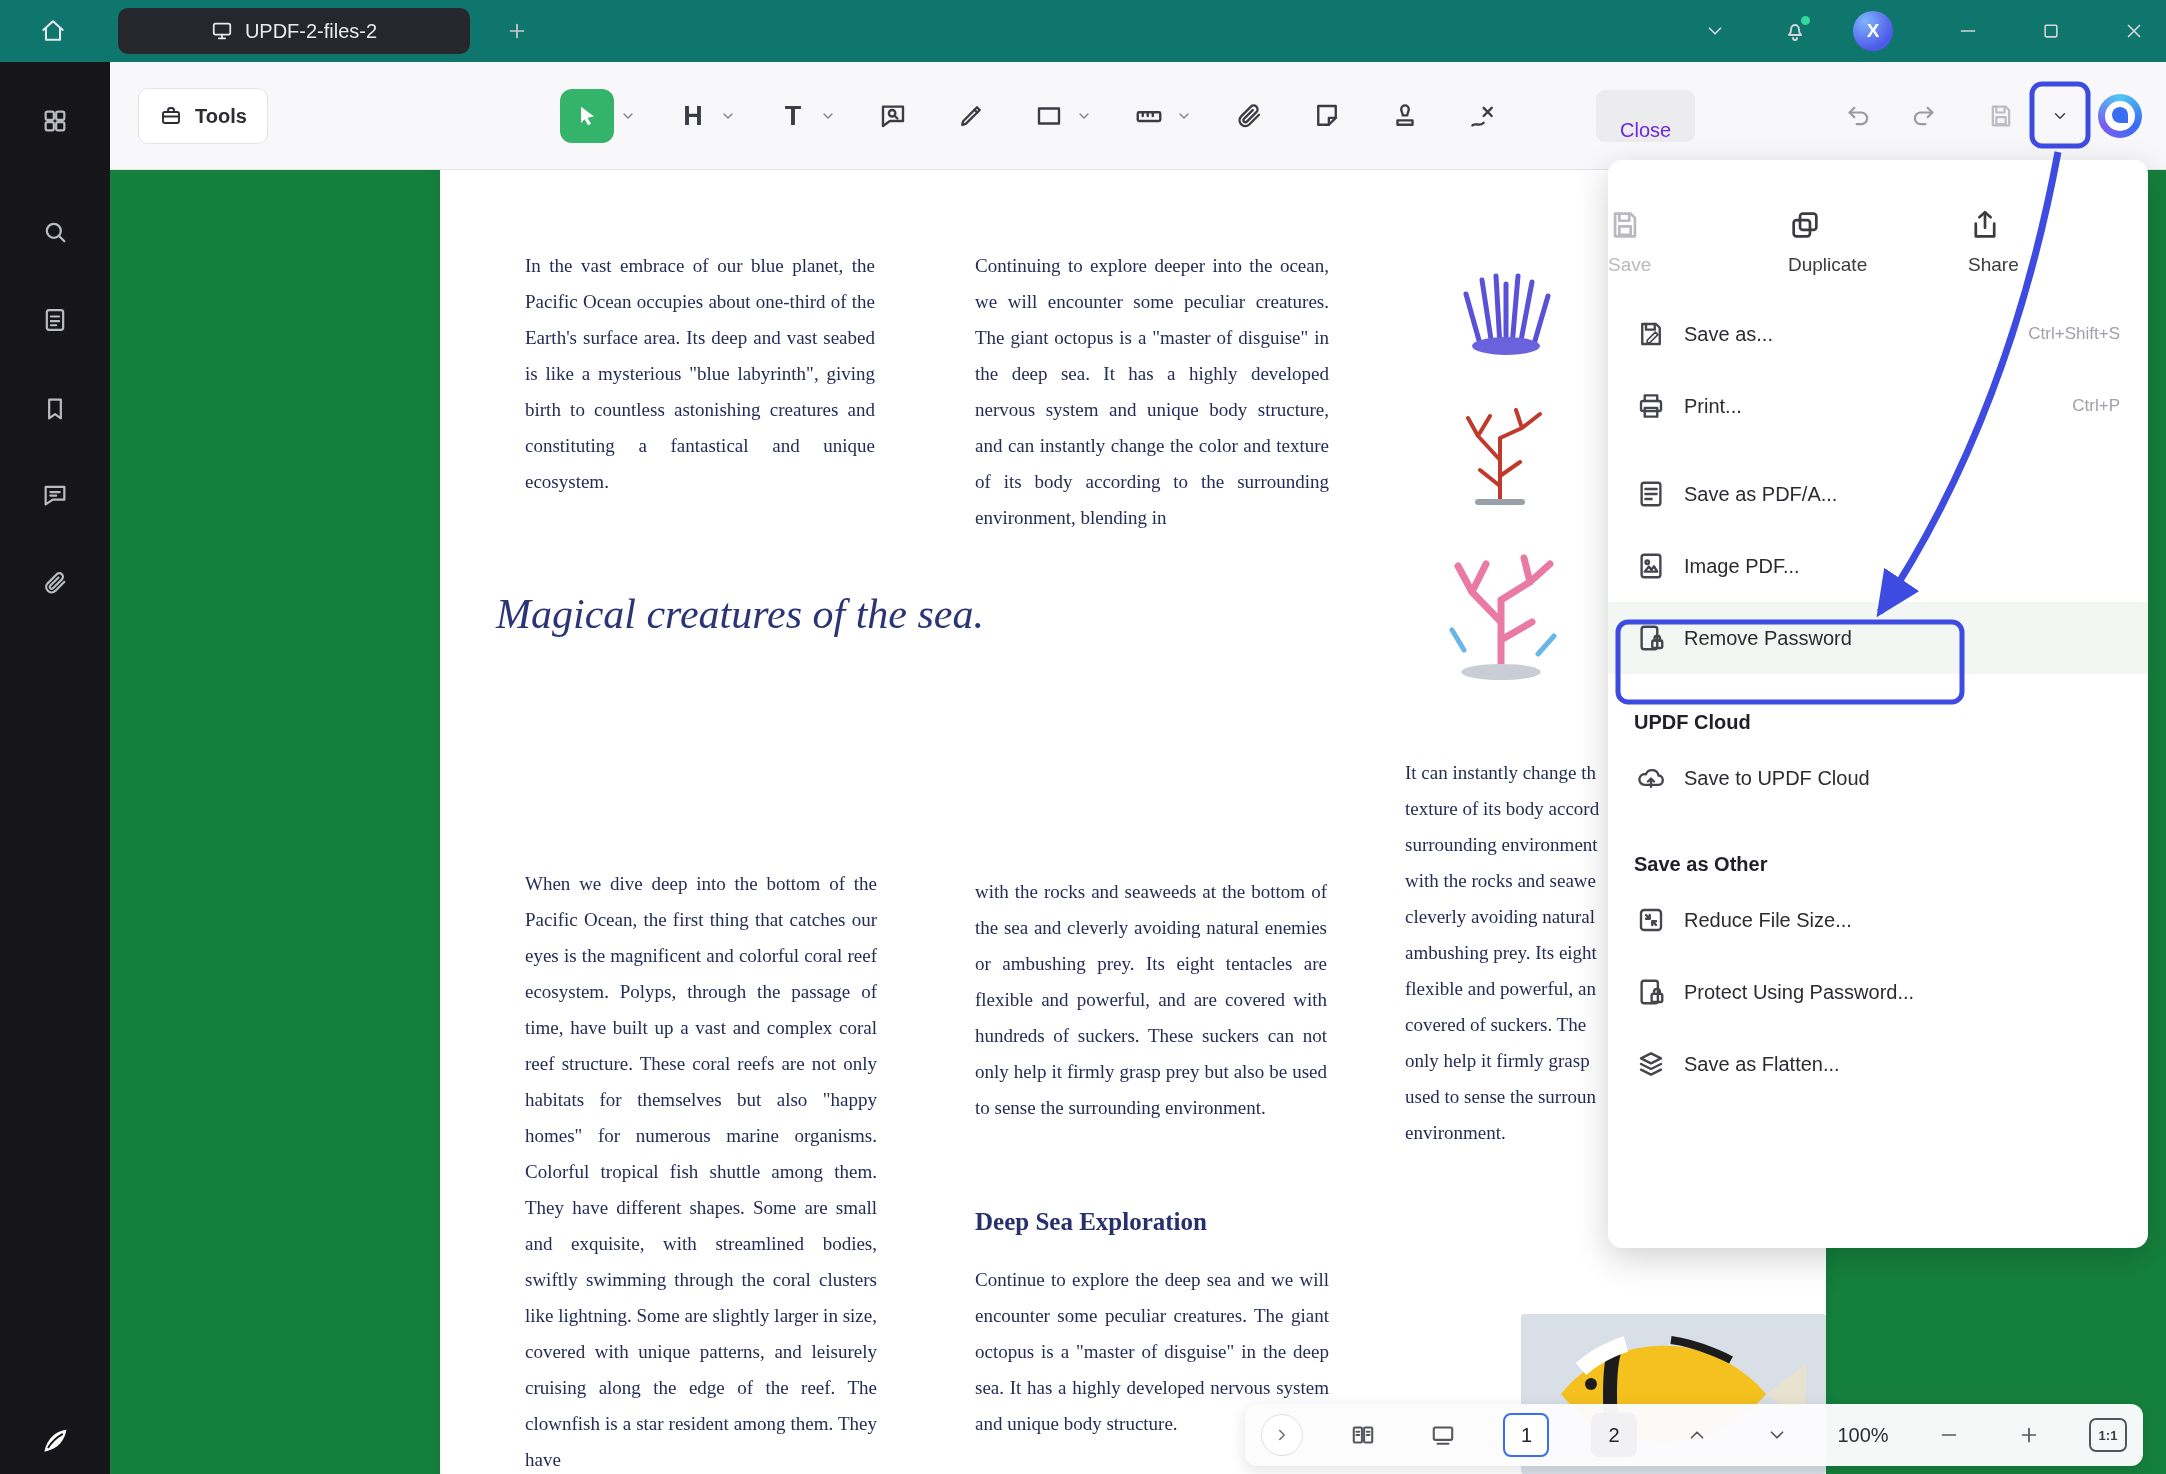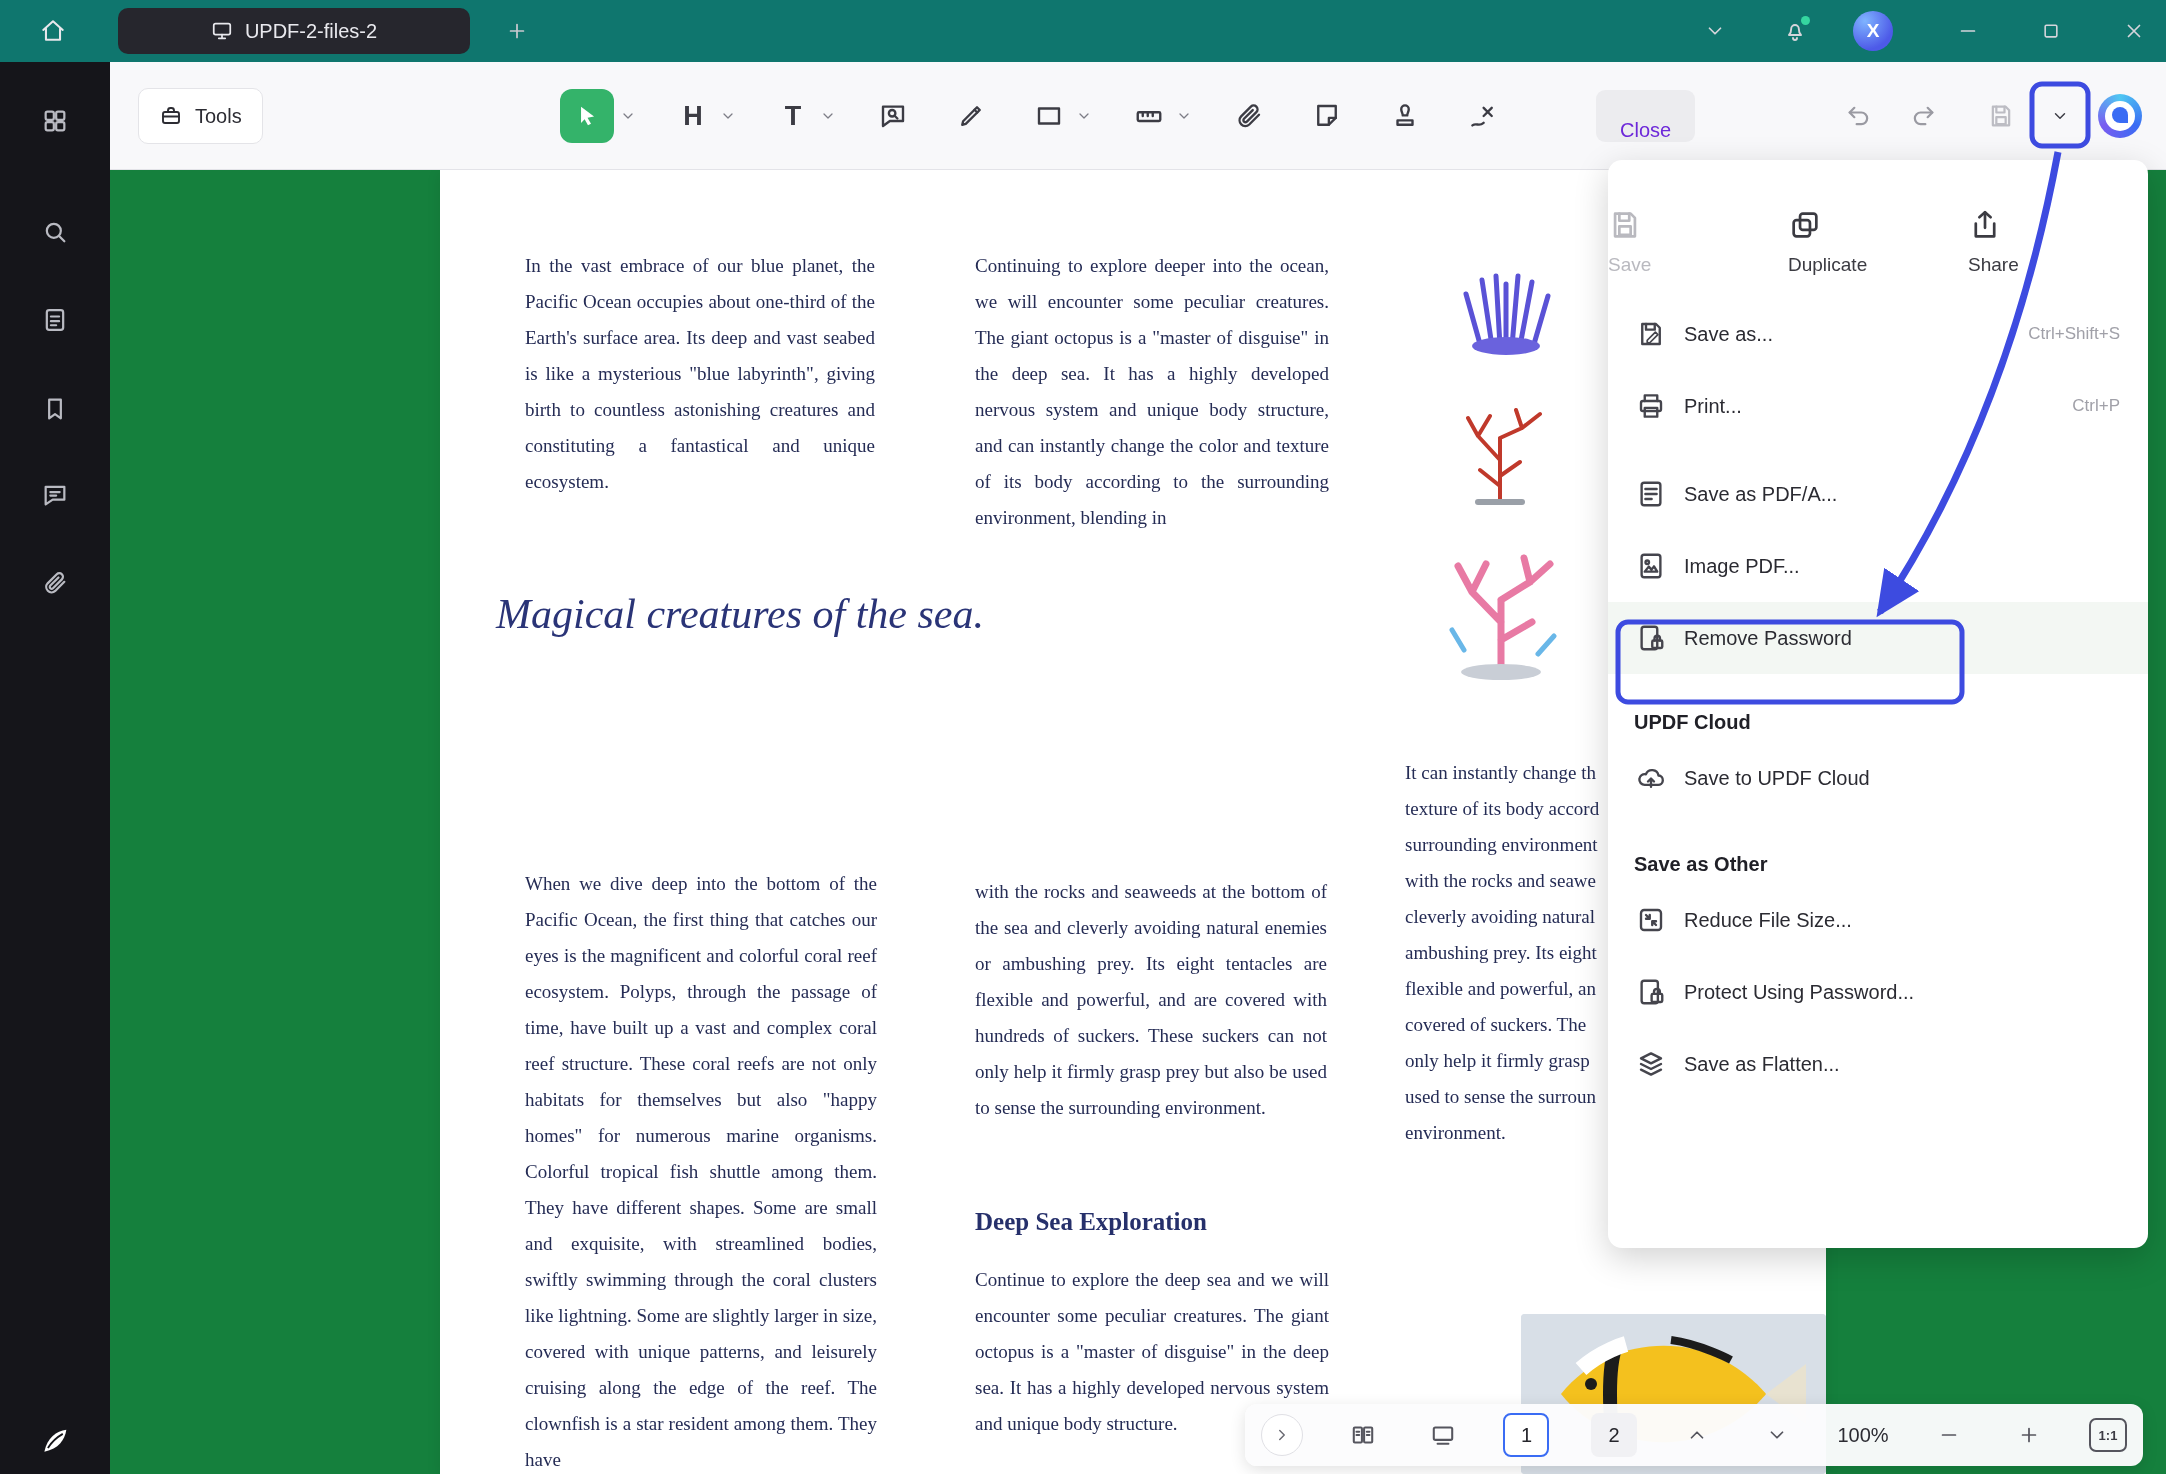--- a/index.html
+++ b/index.html
@@ -19,21 +19,21 @@
   .bell-dot{position:absolute;top:16px;right:8px;width:9px;height:9px;border-radius:50%;background:#35d6a0}
 
   svg.sico{stroke:currentColor;fill:none;stroke-width:1.9;stroke-linecap:round;stroke-linejoin:round}
 
   
   .sidebar{position:absolute;left:0;top:62px;width:110px;height:1412px;background:#15151a;z-index:25}
   .sb-ic{position:absolute;left:36px;width:38px;height:38px;color:#b9bac2;display:flex;align-items:center;justify-content:center;cursor:pointer}
 
   
   .toolbar{position:absolute;left:110px;top:62px;width:2056px;height:108px;background:#f8f8fa;border-bottom:1px solid #e3e3e8;z-index:20}
-  .tools-btn{position:absolute;left:28px;top:26px;height:56px;padding:0 20px;background:#fff;border:1px solid #e4e4e8;border-radius:10px;display:flex;align-items:center;gap:12px;font-size:20px;font-weight:normal;color:#2c2c33}
+  .tools-btn{position:absolute;left:28px;top:26px;height:56px;padding:0 20px;background:#fff;border:1px solid #e4e4e8;border-radius:10px;display:flex;align-items:center;gap:12px;font-size:20px;font-weight:bold;color:#2c2c33}
   .strip{position:absolute;left:450px;top:0;height:108px;display:flex;align-items:center;gap:36px}
   .tgrp{display:flex;align-items:center;gap:6px}
   .tbtn{width:42px;height:42px;display:flex;align-items:center;justify-content:center;color:#3c3c44;border-radius:8px}
   .sel-btn{width:54px;height:54px;background:#34b36a;border-radius:12px;display:flex;align-items:center;justify-content:center}
   .chev{color:#7d7d86}
   .glyph{font-size:27px;font-weight:bold;color:#3c3c44;font-family:"Liberation Sans",sans-serif}
   .close-btn{margin-left:56px;height:52px;padding:0 24px;background:#ececef;border-radius:9px;display:flex;align-items:flex-end;font-size:20px;color:#6d28d9}
   .rstrip{position:absolute;left:1728px;top:0;height:108px;display:flex;align-items:center;gap:22px}
   .gray{color:#9a9aa2}
   .dis{color:#bcbcc3}

